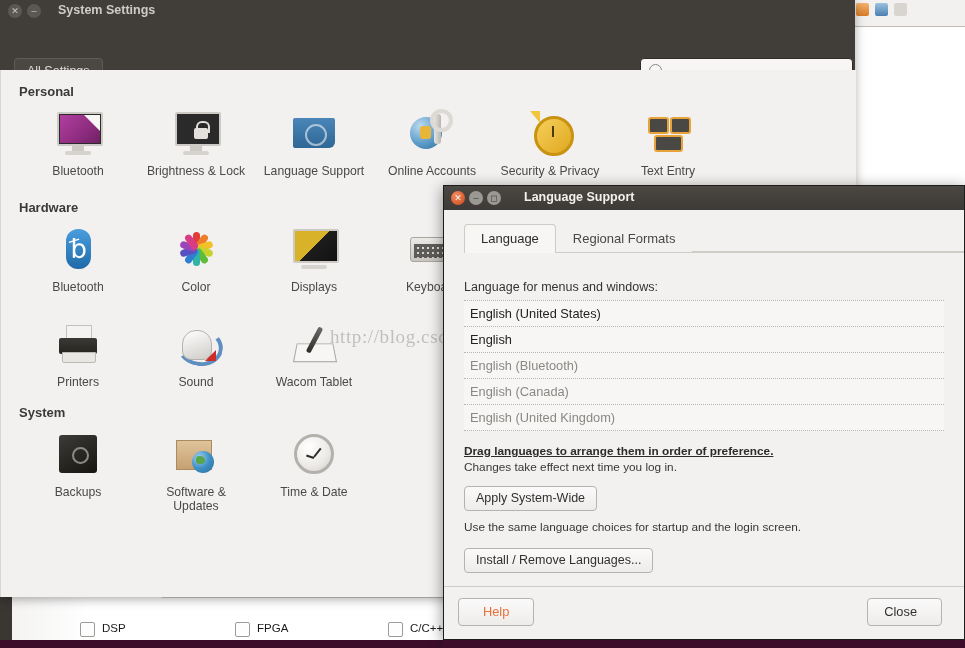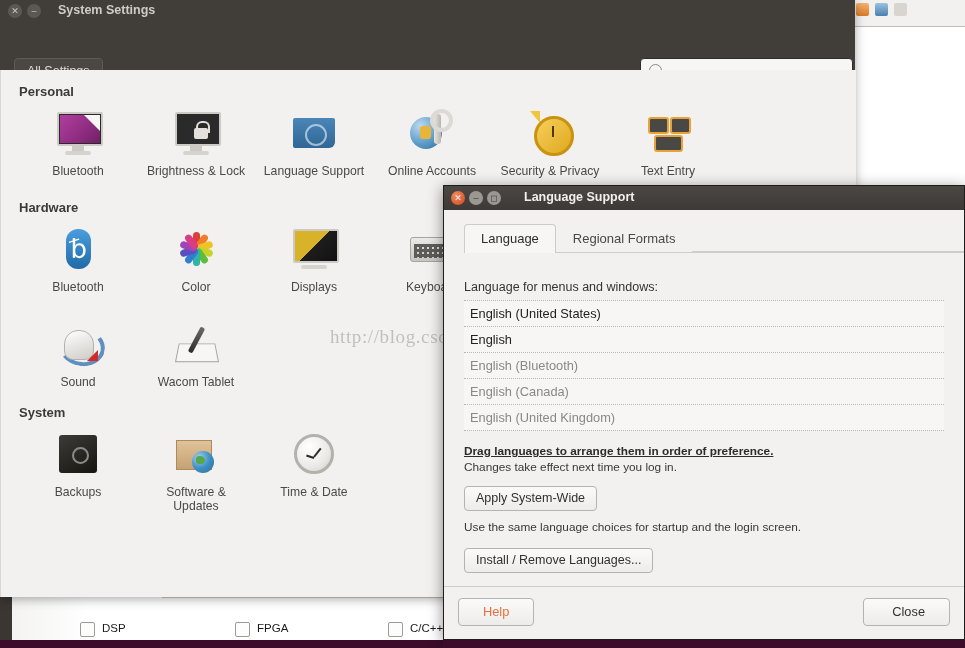--- a/index.html
+++ b/index.html
@@ -421,21 +421,21 @@
     border-top: 1px solid #cfccc8;
     background: #f2f1f0;
   }
   .fbtn {
     position: absolute; top: 11px;
     padding: 5px 20px 6px 20px; font-size: 12.8px;
     background: linear-gradient(180deg,#fbfafa,#eeecea);
     border: 1px solid #b6b3af; border-radius: 4px;
   }
   .fbtn.help { left: 14px; color: #e8703a; padding-left: 24px; padding-right: 24px; }
-  .fbtn.close-b { right: 14px; color: #32302e; padding-left: 28px; padding-right: 24px; }
+  .fbtn.close-b { right: 22px; color: #32302e; padding-left: 16px; padding-right: 24px; }
 </style>
 </head>
 <body>
 
 <div id="root">
 
   <div class="bg-window">
     <div class="bg-canvas"></div>
     <div class="bg-leftbar"></div>
     <div class="bg-toolbar">
@@ -574,20 +574,28 @@
           <div class="glyph">
               <div class="kbd"></div>
             </div>
           <div class="lbl">Keyboard</div>
         </div>
       </div>
 
       <div class="icon-row" style="margin-top:22px">
         <div class="cell">
           <div class="glyph">
+              <div class="printer-p"></div>
+              <div class="printer-b"></div>
+              <div class="printer-o"></div>
+            </div>
+          <div class="lbl">Printers</div>
+        </div>
+        <div class="cell">
+          <div class="glyph">
               <div class="sound-arc"></div>
               <div class="sound-k"></div>
               <div class="sound-red"></div>
             </div>
           <div class="lbl">Sound</div>
         </div>
         <div class="cell">
           <div class="glyph">
               <div class="wacom-pad"></div>
               <div class="wacom-pen"></div>

